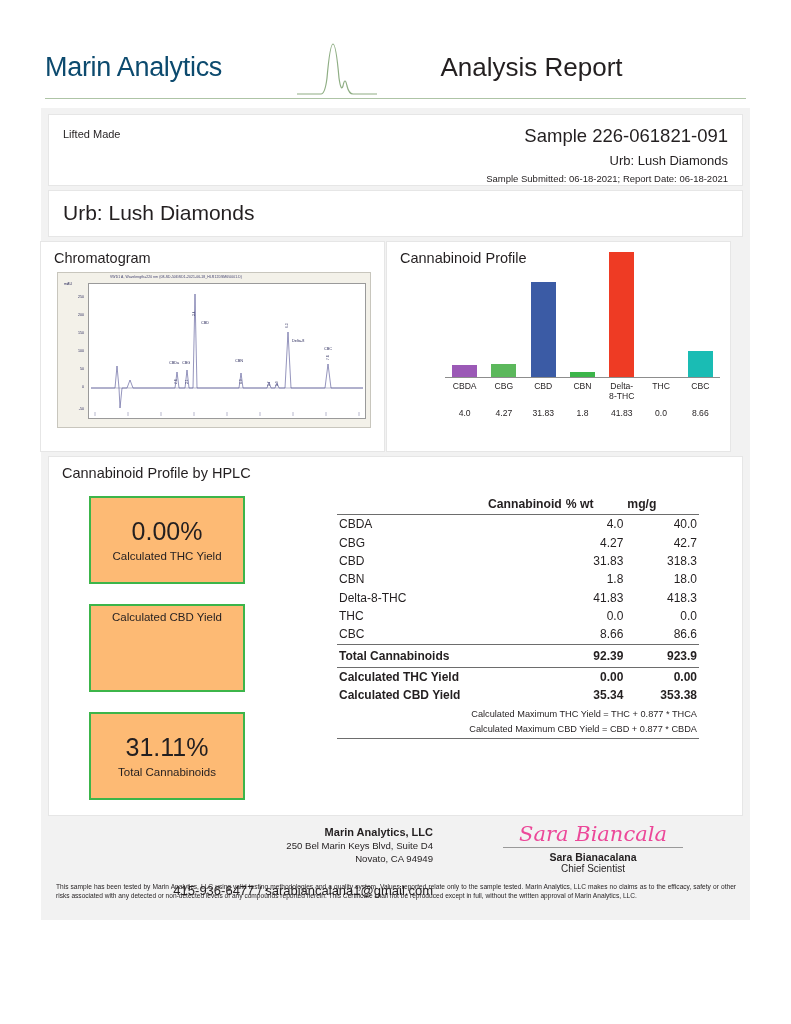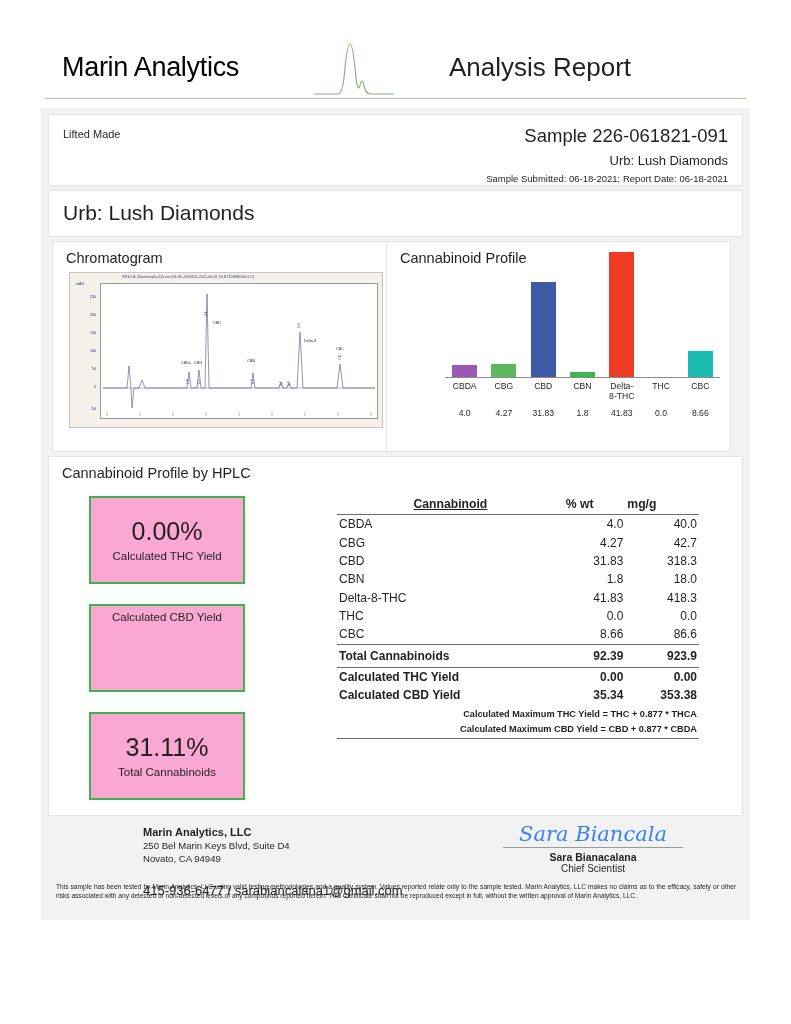--- a/index.html
+++ b/index.html
@@ -26,25 +26,24 @@
     left: 45px;
     top: 36px;
     width: 701px;
     height: 62px;
     border-bottom: 1.5px solid #aec4a6;
     display: flex;
     align-items: center;
   }
   .brand {
     font-size: 27px;
-    color: #000000;
+    color: #0c4a6e;
     letter-spacing: -0.3px;
     white-space: nowrap;
     width: 252px;
-    margin-left: 17px;
   }
   .logo-peak {
     width: 80px;
     height: 62px;
     display: flex;
     align-items: flex-end;
     justify-content: center;
   }
   .report-title {
     flex: 1;
@@ -93,21 +92,21 @@
 
   .panel-productname {
     left: 48px; top: 190px; width: 695px; height: 47px;
   }
   .product-title {
     position: absolute; left: 14px; top: 10px;
     font-size: 21px; color: #231f20;
   }
 
   .panel-chromatogram {
-    left: 52px; top: 241px; width: 345px; height: 211px;
+    left: 40px; top: 241px; width: 345px; height: 211px;
   }
   .panel-cannprofile {
     left: 386px; top: 241px; width: 345px; height: 211px;
   }
   .panel-hplc {
     left: 48px; top: 456px; width: 695px; height: 360px;
   }
   .panel-footer {
     left: 48px; top: 820px; width: 695px; height: 96px;
     border: none; background: transparent;
@@ -189,21 +188,21 @@
     line-height: 9.5px;
   }
 
   
   .summary-box {
     position: absolute;
     left: 40px;
     width: 156px;
     height: 88px;
     border: 2px solid #3cb54a;
-    background: #f9a8d4;
+    background: #fdba74;
     box-sizing: border-box;
     text-align: center;
   }
   .summary-value {
     font-size: 25px; color: #231f20;
     margin-top: 19px; line-height: 28px;
   }
   .summary-label {
     font-size: 11.5px; color: #231f20; margin-top: 5px;
   }
@@ -217,61 +216,60 @@
     font-size: 12px;
     color: #231f20;
   }
   .results-table th {
     font-size: 12.2px;
     font-weight: bold;
     text-align: left;
     padding: 2px 2px 3px 2px;
     border-bottom: 1.3px solid #6d6d6d;
   }
-  .results-table th.left { text-align: center; text-decoration: underline; }
+  .results-table th.left { text-align: right; }
   .results-table td {
     padding: 2.2px 2px;
     text-align: right;
   }
   .results-table td.left { text-align: left; }
   tr.total-row td {
     font-weight: bold;
     border-top: 1.3px solid #6d6d6d;
     border-bottom: 1.3px solid #6d6d6d;
     padding-top: 4px; padding-bottom: 4px;
   }
   tr.yield-row td { font-weight: bold; }
   tr.yield-row.last td { padding-bottom: 5px; }
   .formula-note {
     font-size: 9.2px;
     color: #231f20;
     text-align: left;
     padding: 1px 2px;
-    font-weight: bold;
   }
   tr.note-last td { border-bottom: 1.3px solid #6d6d6d; padding-bottom: 4px; }
 
   
   .footer-left {
     position: absolute; left: 95px; top: 6px;
-    width: 290px; text-align: left;
+    width: 290px; text-align: right;
     color: #231f20;
   }
   .lab-name { font-size: 11px; font-weight: bold; }
   .lab-addr { font-size: 9.6px; margin-top: 2px; }
   .lab-contact { font-size: 13px; margin-top: 19px; }
   .footer-sig {
     position: absolute; left: 445px; top: 2px;
     width: 200px; text-align: center;
   }
   .sig-script {
     font-family: "DejaVu Serif", serif;
     font-style: italic;
     font-size: 21px;
-    color: #3b82f6;
+    color: #ec4899;
     line-height: 24px;
     white-space: nowrap;
   }
   .sig-rule {
     border-bottom: 1px solid #9a9a9a;
     width: 180px; margin: 1px auto 3px auto;
   }
   .sig-name { font-size: 10.5px; font-weight: bold; color: #231f20; }
   .sig-role { font-size: 10px; color: #231f20; }
   .disclaimer {

